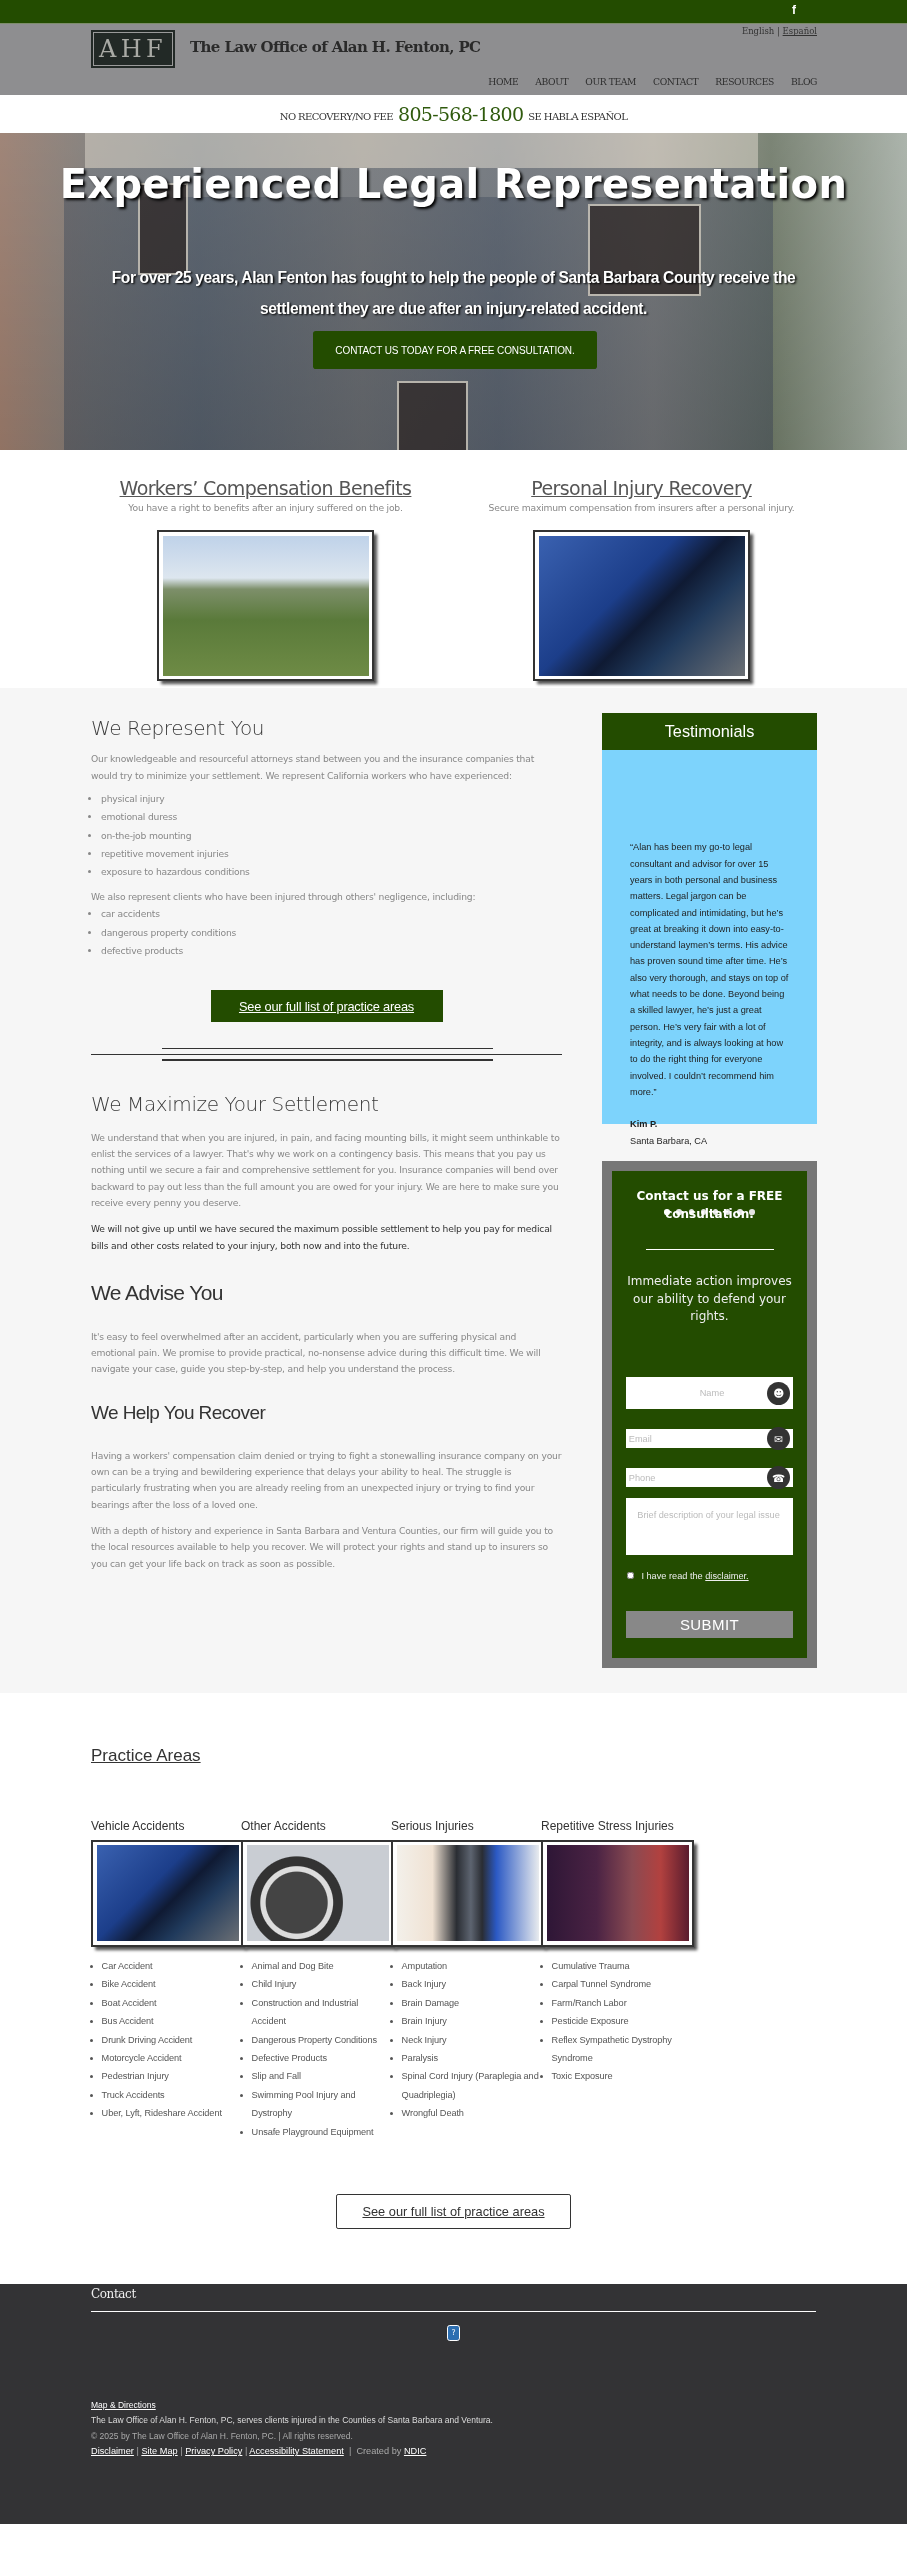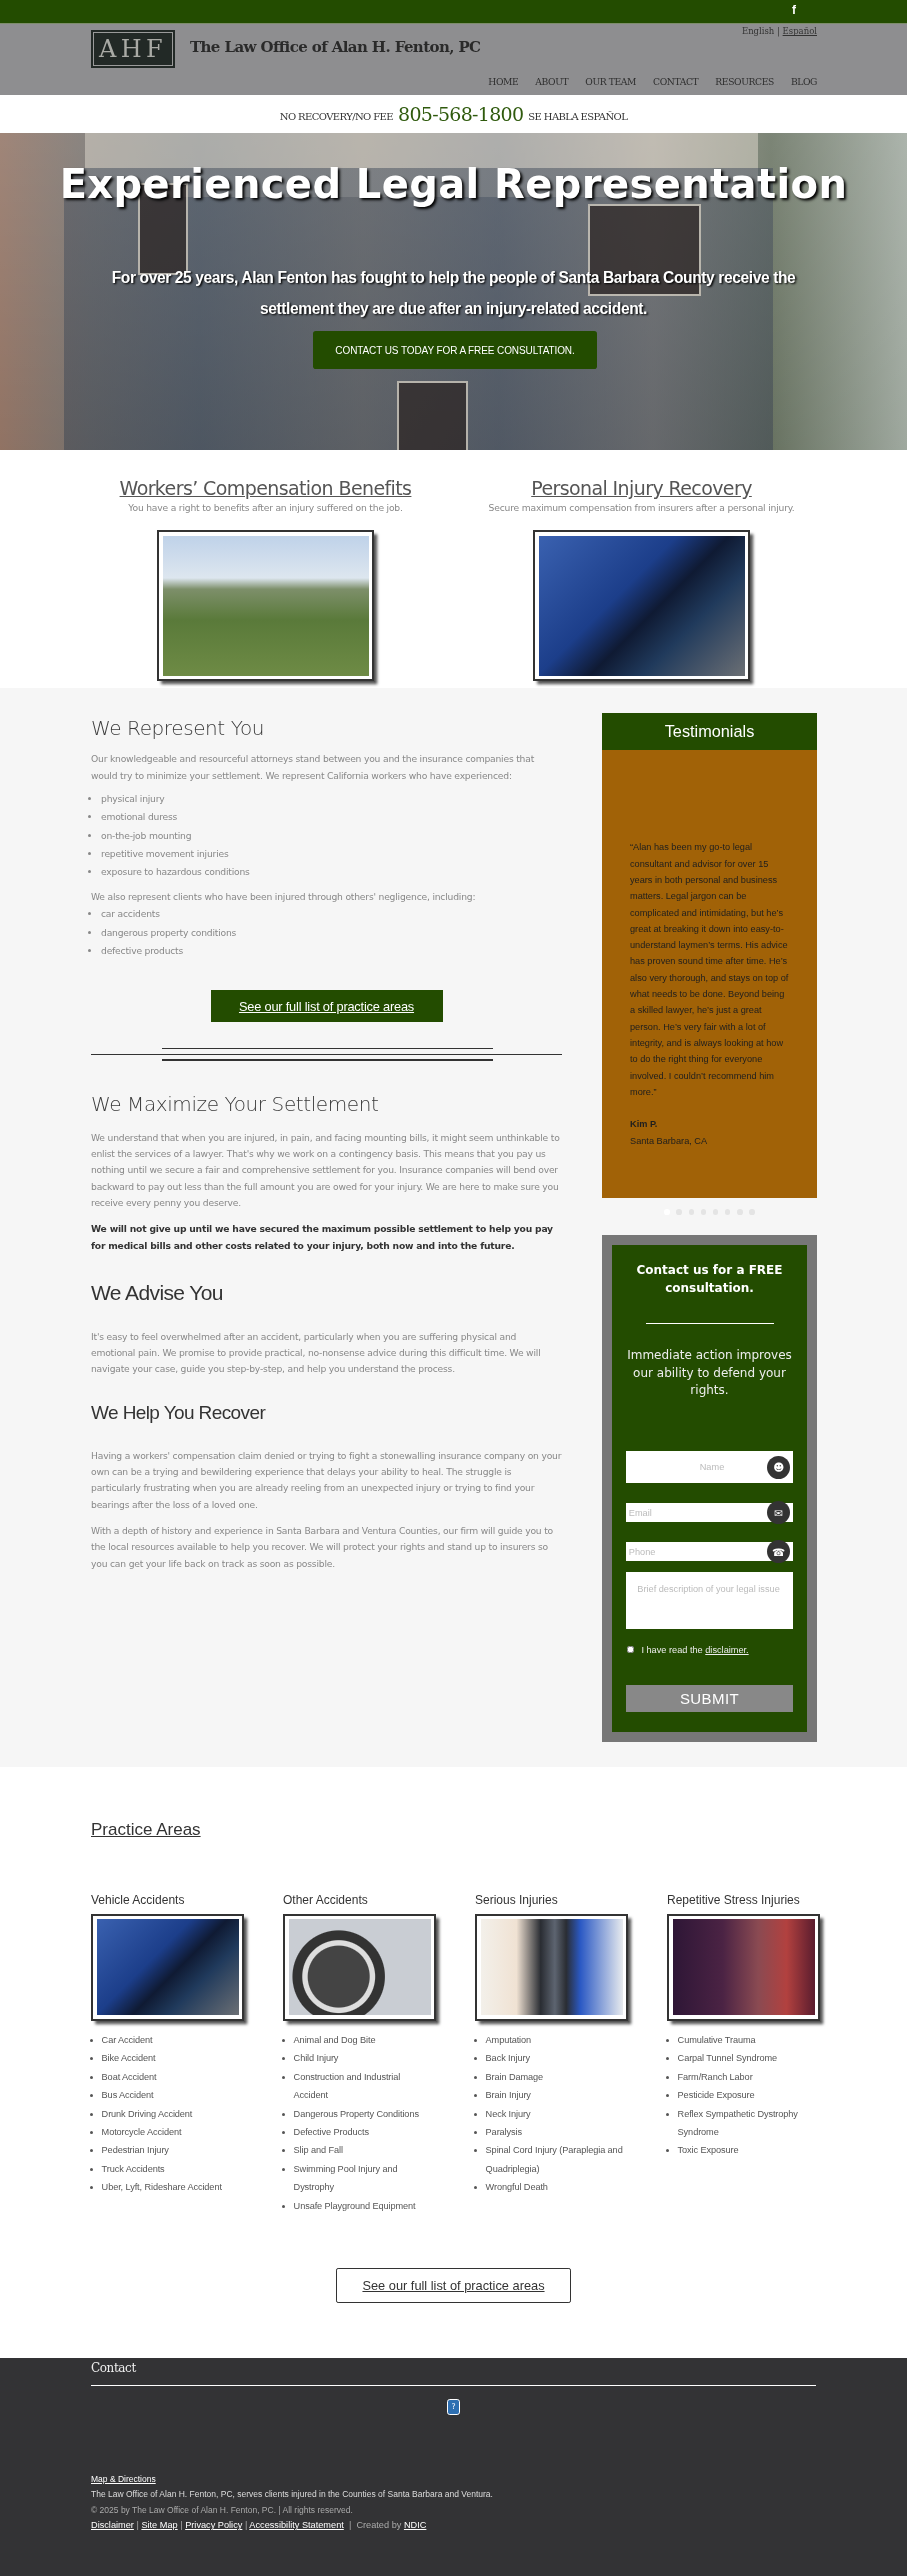--- a/index.html
+++ b/index.html
@@ -51,28 +51,28 @@
   
   .main { background: #f6f6f6; display: flex; padding: 25px 0 25px 91px; }
   .left { width: 471px; }
   .right { width: 215px; margin-left: 40px; }
   .left h2.light { font-family: "DejaVu Sans", sans-serif; font-weight: 200; font-size: 20px; color: #3a3a3a; margin-top: 2.8px; letter-spacing: -0.4px; }
   .left h2.normal { font-family: "Liberation Sans", sans-serif; font-weight: normal; font-size: 21px; color: #333; letter-spacing: -0.6px; }
   .left h2.normal.sm { font-size: 19px; }
   .left p { font-size: 9.2px; color: #888; line-height: 16.3px; letter-spacing: -0.2px; margin-top: 11.3px; }
   .left ul { list-style: disc; padding-left: 10px; margin-top: 5.7px; }
   .left li { font-size: 9.2px; color: #888; line-height: 18.4px; letter-spacing: -0.2px; }
-  .left p.bold { font-weight: bold; color: #333; }
+  .left p.bold { font-weight: normal; color: #333; }
   .btn-green { display: block; margin: 30px auto 0; width: 232px; height: 32px; background: #234c00; color: #fff; font-family: "Liberation Sans", sans-serif; font-size: 12.8px; text-decoration: underline; border: none; cursor: pointer; letter-spacing: -0.2px; }
   .divider { position: relative; height: 14px; margin-top: 25.5px; }
   .divider .a { position: absolute; left: 71px; width: 331px; height: 1.4px; background: #333; top: 0; }
   .divider .b { position: absolute; left: 0; width: 471px; height: 1.4px; background: #333; top: 5.7px; }
   .divider .c { position: absolute; left: 71px; width: 331px; height: 1.4px; background: #333; top: 11.3px; }
 
-  .testimonials { background: #a16207; height: 485px; }
+  .testimonials { background: #7dd3fc; height: 411px; }
   .testimonials .head { background: #234c00; height: 37px; color: #fff; font-family: "Liberation Sans", sans-serif; font-size: 16.3px; display: flex; align-items: center; justify-content: center; }
   .testimonials .quote { padding: 89px 28px 0 28px; font-family: "Liberation Sans", sans-serif; font-size: 9.2px; color: #1e1e1e; line-height: 16.3px; }
   .testimonials .author { margin-top: 16.3px; font-weight: bold; }
   .testimonials .dots { display: flex; justify-content: center; gap: 6.4px; margin-top: 60px; }
   .dot { width: 5.7px; height: 5.7px; border-radius: 50%; background: #e4e4e4; cursor: pointer; }
   .dot.active { background: #fff; }
 
   .contact-box { margin-top: 37px; background: #777; padding: 10px; }
   .contact-inner { background: #234c00; padding: 15.6px 14px 20px; color: #fff; text-align: center; }
   .contact-inner h3 { font-size: 12px; font-weight: bold; line-height: 18.4px; }
@@ -90,21 +90,21 @@
   .f-msg { height: 57px; margin-top: 11.3px; align-items: flex-start; }
   .f-msg textarea { height: 57px; padding: 10px 11.3px; resize: none; line-height: 15px; }
   .agree { display: flex; align-items: center; gap: 7px; margin-top: 15.6px; font-family: "Liberation Sans", sans-serif; font-size: 9.2px; color: #eee; text-align: left; }
   .agree input { width: 7px; height: 7px; margin-left: 1.4px; }
   .agree a { text-decoration: underline; cursor: pointer; }
   .submit { margin-top: 30px; width: 100%; height: 27px; background: #888; color: #fff; border: none; font-family: "Liberation Sans", sans-serif; font-size: 15px; cursor: pointer; letter-spacing: 0.4px; }
 
   
   .practice { padding: 53px 91px 0; background: #fff; }
   .practice h2 { font-family: "Liberation Sans", sans-serif; font-weight: normal; font-size: 17px; color: #333; text-decoration: underline; cursor: pointer; }
-  .pa-grid { display: flex; gap: 42px; margin-top: 53px; }
+  .pa-grid { display: flex; margin-top: 53px; }
   .pa-col { width: 150px; }
   .pa-col h4 { font-family: "Liberation Sans", sans-serif; font-weight: normal; font-size: 12px; color: #333; }
   .pa-col .photo-frame { margin-top: 7px; padding: 3.5px; }
   .pa-col .photo { width: 142px; height: 96px; }
   .photo.wheel { background: radial-gradient(circle at 35% 60%, #444 0 28%, #ddd 29% 33%, #333 34% 42%, #c9cdd3 43%), linear-gradient(#cfd3d8,#b7bcc2); }
   .photo.xray { background: linear-gradient(90deg, #f3f0ea 0%, #f0e2d3 25%, #2a2d33 42%, #5d6470 52%, #2a2d33 60%, #2b59c4 70%, #e8ebee 100%); }
   .photo.wrist { background: linear-gradient(90deg, #2e1636 0%, #4b2344 35%, #8a4a52 60%, #b2413f 80%, #5a1c2e 100%); }
   .pa-col ul { list-style: disc; padding-left: 10.6px; margin-top: 7px; }
   .pa-col li { font-family: "Liberation Sans", sans-serif; font-size: 9.2px; color: #555; line-height: 18.4px; letter-spacing: -0.1px; }
   .btn-outline { display: block; margin: 53px auto 0; width: 235px; height: 35px; background: #fff; border: 1.4px solid #333; border-radius: 2.1px; font-family: "Liberation Sans", sans-serif; font-size: 12.8px; color: #333; text-decoration: underline; cursor: pointer; }

